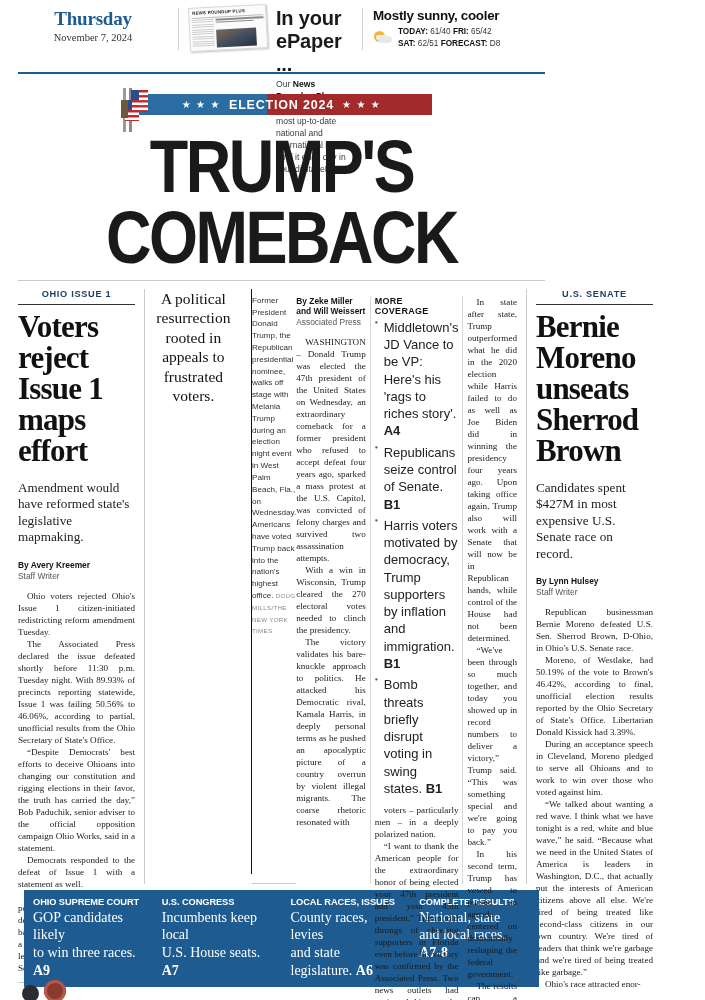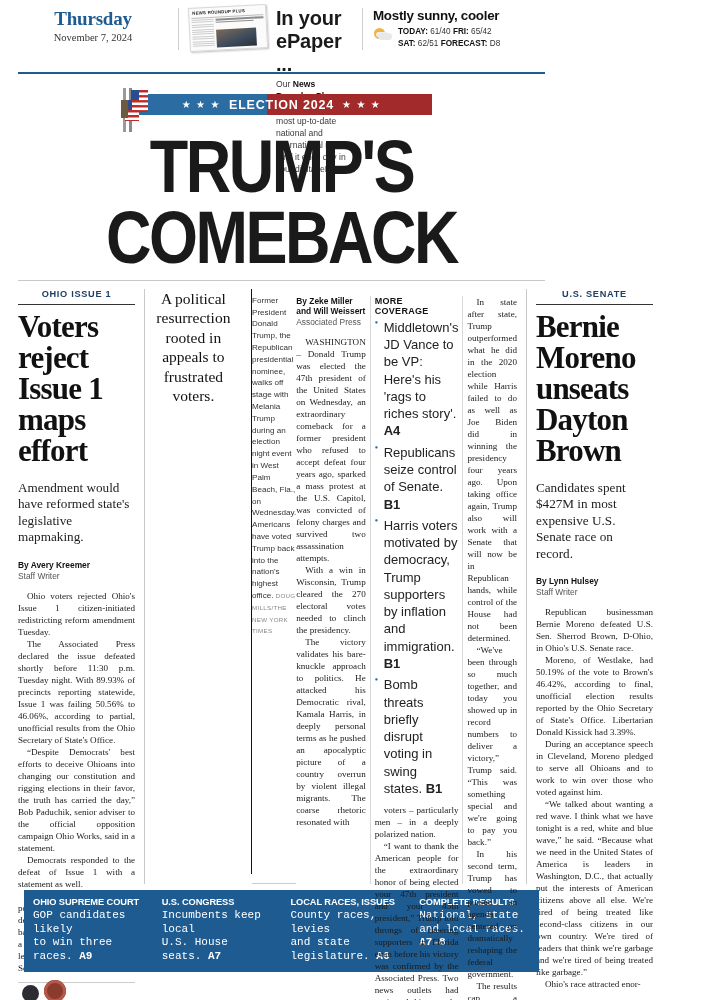--- a/index.html
+++ b/index.html
@@ -54,21 +54,21 @@
     font-family:"Liberation Sans",sans-serif;
     font-size: 8.6px; color:#3a3a3a; line-height:1.42; margin-top:2px; max-width: 258px;
   }
   .ep-body b { font-weight:bold; color:#111; }
 
   .sky-weather { width: 172px; text-align:left; padding-top:2px; }
   .wx-title {
     font-family:"Liberation Sans",sans-serif;
     font-size:13.4px; font-weight:bold; color:#111; letter-spacing:-0.3px; white-space:nowrap;
   }
-  .wx-row { display:flex; align-items:flex-start; margin-top:3px; }
+  .wx-row { display:flex; align-items:center; margin-top:3px; }
   .wx-icon { width:20px; height:18px; flex:none; position:relative; margin-right:5px; }
   .wx-sun { position:absolute; left:1px; top:2px; width:11px; height:11px; border-radius:50%;
     background:#f2b43a; }
   .wx-cloud { position:absolute; left:5px; top:7px; width:14px; height:7px; border-radius:5px;
     background:#e8e8e8; box-shadow:-3px -2px 0 -1px #efefef; }
   .wx-lines { font-family:"Liberation Sans",sans-serif; font-size:8.2px; color:#333; line-height:1.45; }
   .wx-lines b { color:#111; }
 
   
   .mast-wrap { padding: 0 18px; }
@@ -226,21 +226,21 @@
   
   .teasers { display:flex; padding: 0 24px; margin-top:6px; }
   .teaser {
     flex:1; background:#1d5b91; color:#fff; padding:6px 8px 7px 8px;
     border:1px solid #1d5b91;
   }
   .tz-title {
     font-family:"Liberation Sans",sans-serif; font-weight:bold; font-size:9.3px;
     letter-spacing:-0.1px; margin-bottom:2px;
   }
-  .tz-sub { font-family:Liberation Mono, monospace; font-size:11px; line-height:1.26; }
+  .tz-sub { font-family:Liberation Serif, serif; font-size:14px; line-height:1.26; }
   .tz-sub b { font-weight:bold; }
 
   .footer-peek { position:absolute; left:22px; bottom:-2px; width:70px; height:22px; }
   .fp-a { position:absolute; left:0; bottom:0; width:17px; height:17px; border-radius:50%;
     background:#2c2c33; }
   .fp-b { position:absolute; left:22px; bottom:0; width:22px; height:22px; border-radius:50%;
     background:#8a3b2e; box-shadow: inset 0 0 0 3px #b4584a; }
 </style>
 </head>
 <body>
@@ -437,21 +437,21 @@
           </div>
         </div>
 
       </div>
     </div>
 
     <div class="vrule"></div>
 
     <div class="col-right">
       <div class="kicker">U.S. SENATE</div>
-      <div class="side-head">Bernie Moreno unseats Dayton Brown</div>
+      <div class="side-head">Bernie Moreno unseats Sherrod Brown</div>
       <div class="side-deck">Candidates spent $427M in most expensive U.S. Senate race on record.</div>
       <div class="byline">
         <span>By Lynn Hulsey</span>
         <span class="title">Staff Writer</span>
       </div>
       <div class="body">
         <p>Republican businessman Bernie Moreno defeated U.S. Sen. Sherrod Brown, D-Ohio, in Ohio's U.S. Senate race.</p>
         <p>Moreno, of Westlake, had 50.19% of the vote to Brown's 46.42%, according to final, unofficial election results reported by the Ohio Secretary of State's Office. Libertarian Donald Kissick had 3.39%.</p>
         <p>During an acceptance speech in Cleveland, Moreno pledged to serve all Ohioans and to work to win over those who voted against him.</p>
         <p>“We talked about wanting a red wave. I think what we have tonight is a red, white and blue wave,” he said. “Because what we need in the United States of America is leaders in Washington, D.C., that actually put the interests of American citizens above all else. We're tired of being treated like second-class citizens in our own country. We're tired of leaders that think we're garbage and we're tired of being treated like garbage.”</p>

